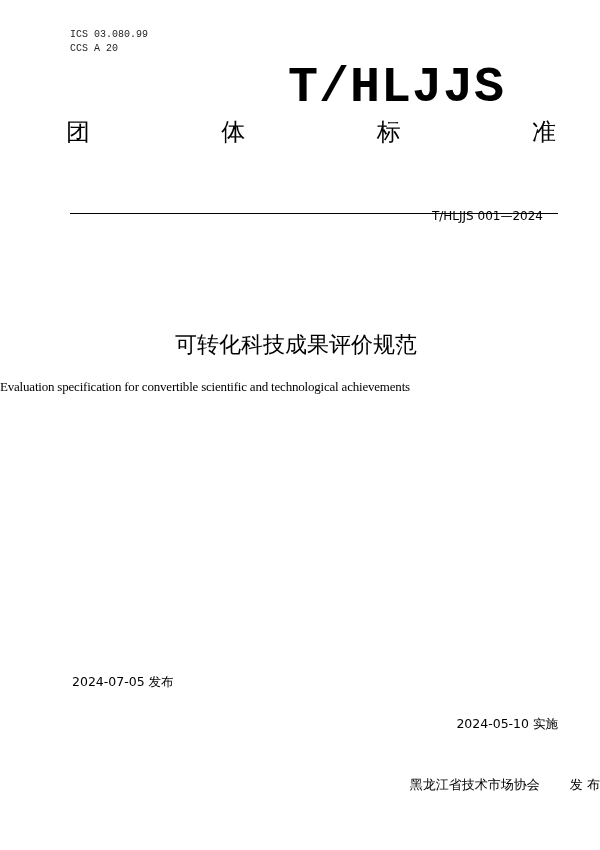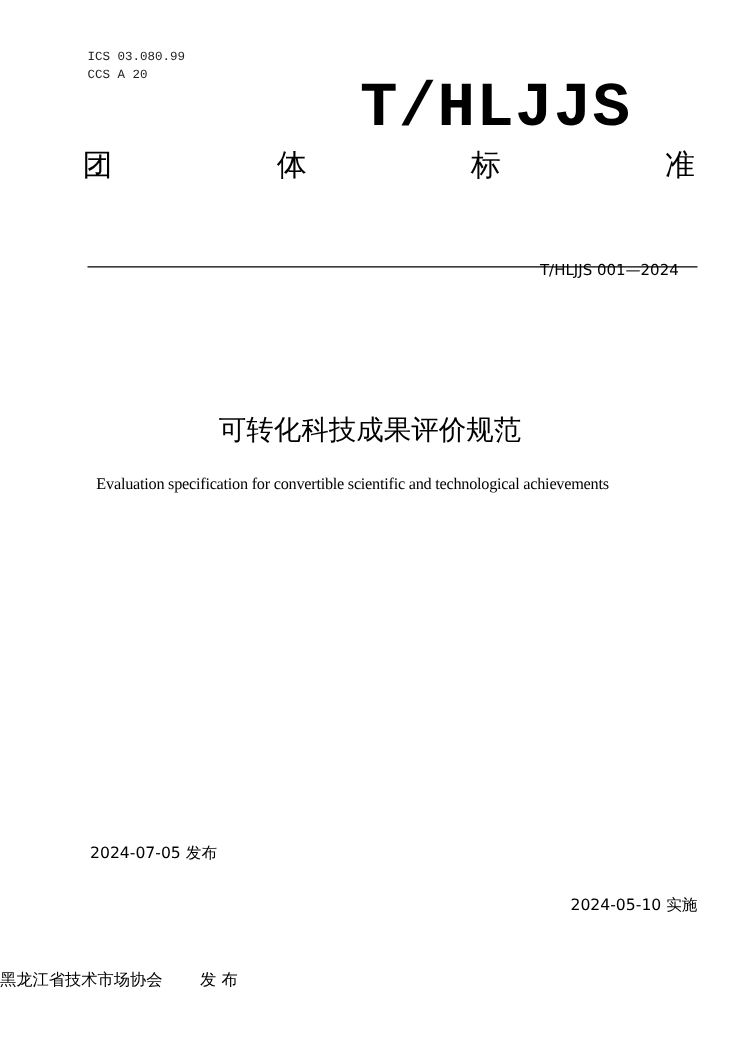--- a/index.html
+++ b/index.html
@@ -1,27 +1,27 @@
 <!DOCTYPE html>
 <html><head>
 <meta charset="utf-8">
 <style>
   html, body { margin: 0; padding: 0; background: #ffffff; }
   body { width: 600px; height: 850px; position: relative; overflow: hidden; color: #000; font-family: "DejaVu Sans", sans-serif; }
   .abs { position: absolute; }
-  .ics { left: 70px; top: 40px; font-family: "Liberation Mono", monospace; font-size: 10px; line-height: 14px; color: #222; }
+  .ics { left: 70px; top: 28px; font-family: "Liberation Mono", monospace; font-size: 10px; line-height: 14px; color: #222; }
   .code-big { left: 288px; top: 60px; font-family: Liberation Mono, monospace; font-weight: bold; font-size: 50px; line-height: 56px; letter-spacing: 1px; }
   .std-row { left: 66px; top: 114px; width: 490px; height: 36px; display: flex; justify-content: space-between; font-size: 24px; line-height: 36px; }
   .std-code { right: 57px; top: 164px; font-size: 12px; line-height: 16px; font-family: "DejaVu Sans", sans-serif; margin-top: 44px; }
   .hr { left: 70px; top: 213px; width: 488px; height: 1px; background: #000; }
   .title-cn { left: 0; width: 592px; top: 330px; text-align: center; font-size: 22px; line-height: 30px; }
-  .title-en { left: 0; width: 487px; top: 378px; text-align: right; font-family: "Liberation Serif", serif; font-size: 13px; line-height: 18px; letter-spacing: -0.2px; }
+  .title-en { left: 0; width: 487px; top: 378px; text-align: left; font-family: "Liberation Serif", serif; font-size: 13px; line-height: 18px; letter-spacing: -0.2px; }
   .date-pub { left: 72px; top: 673px; font-size: 12.5px; line-height: 18px; }
   .date-impl { right: 42px; top: 715px; font-size: 12.5px; line-height: 18px; }
-  .issuer { left: 0; width: 600px; top: 776px; text-align: left; font-size: 13px; line-height: 18px; }
+  .issuer { left: 0; width: 600px; top: 776px; text-align: right; font-size: 13px; line-height: 18px; }
   .issuer .gap { display: inline-block; width: 30px; }
 </style>
 </head>
 <body>
 
 <div class="abs ics">
   <div>ICS  03.080.99</div>
   <div>CCS  A 20</div>
 </div>
 

